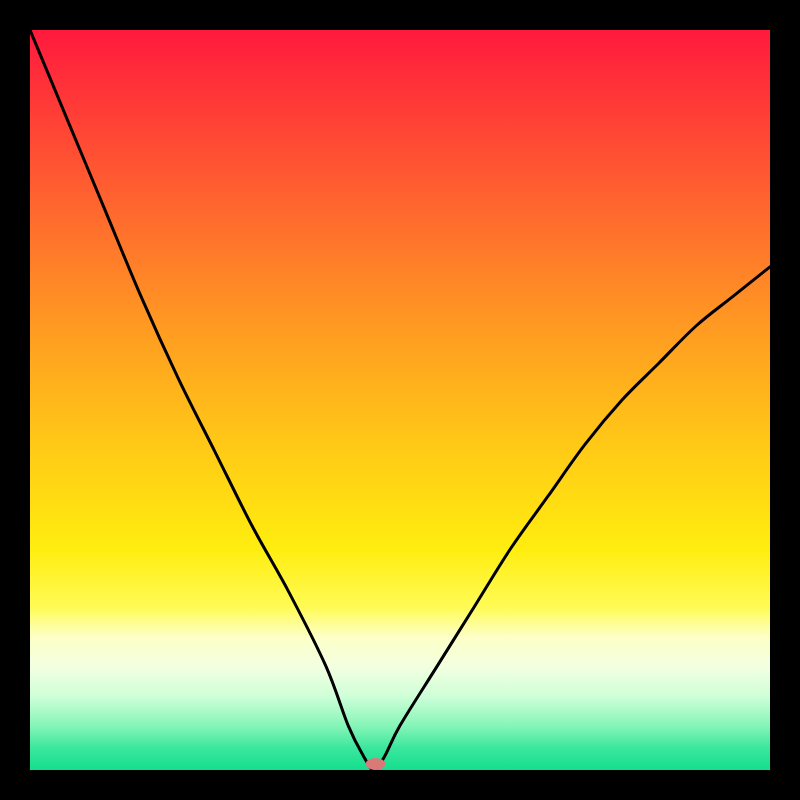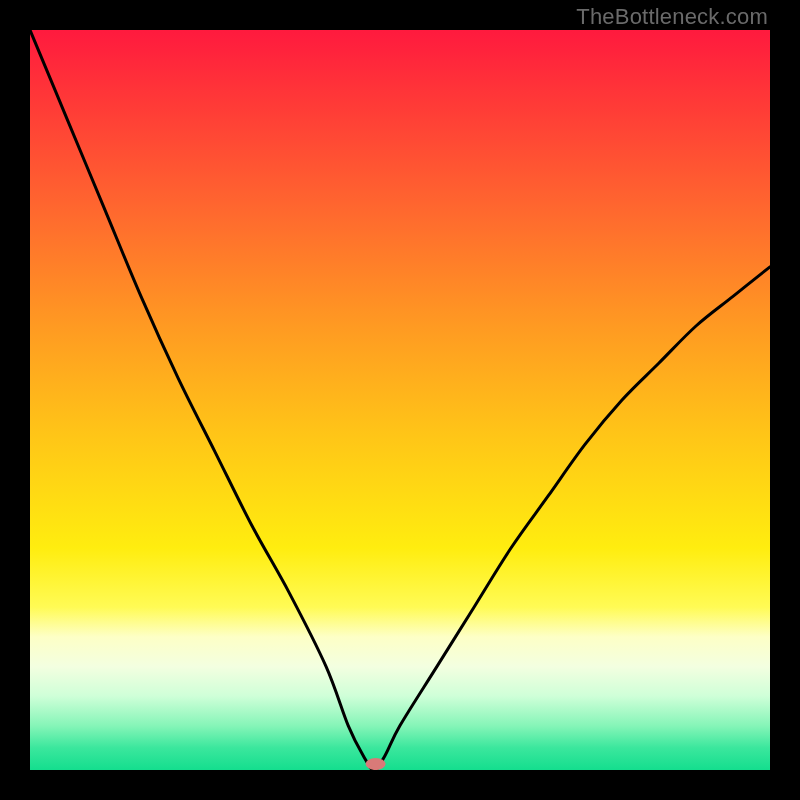--- a/index.html
+++ b/index.html
@@ -33,21 +33,20 @@
     font-weight: 500;
     letter-spacing: 0.2px;
   }
   svg { display: block; }
 </style>
 </head>
 <body>
 
 <div class="outer">
 
-  <div class="watermark">TheBottleneck.com</div>
 
   <div class="plot-area">
     <svg id="chart-svg" width="740" height="740" viewBox="0 0 740 740">
       <defs>
         <linearGradient id="bg-grad" x1="0" y1="0" x2="0" y2="1">
             <stop offset="0.00%" stop-color="#ff1a3e"></stop>
             <stop offset="10.00%" stop-color="#ff3a37"></stop>
             <stop offset="25.00%" stop-color="#ff6a2e"></stop>
             <stop offset="40.00%" stop-color="#ff9a22"></stop>
             <stop offset="55.00%" stop-color="#ffc617"></stop>

